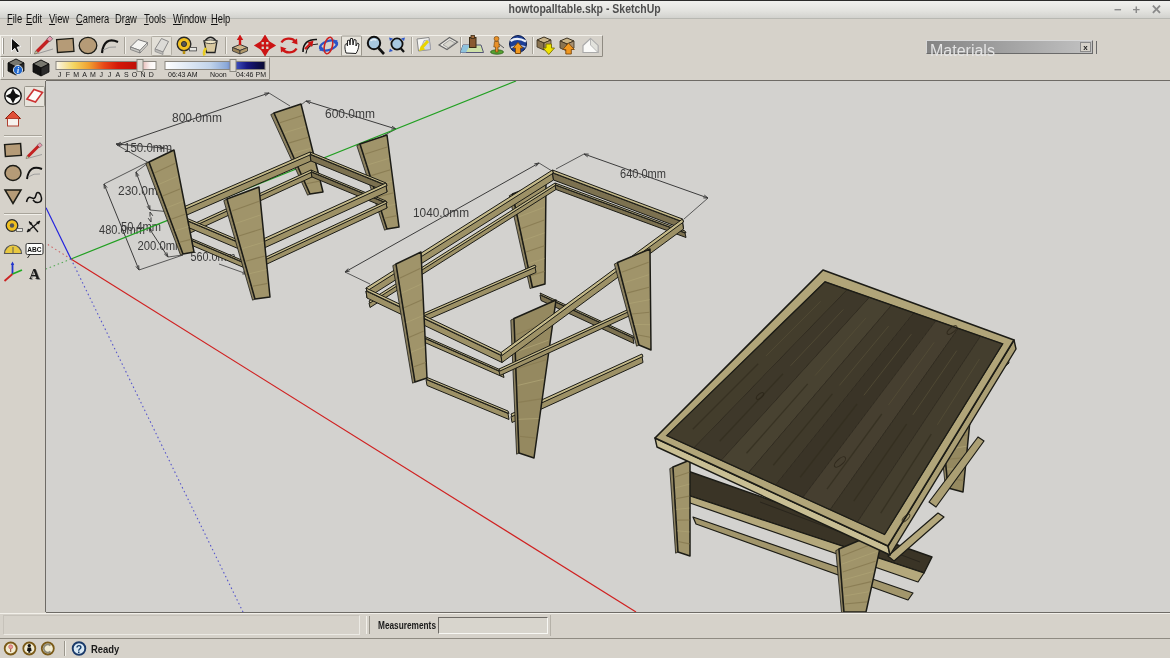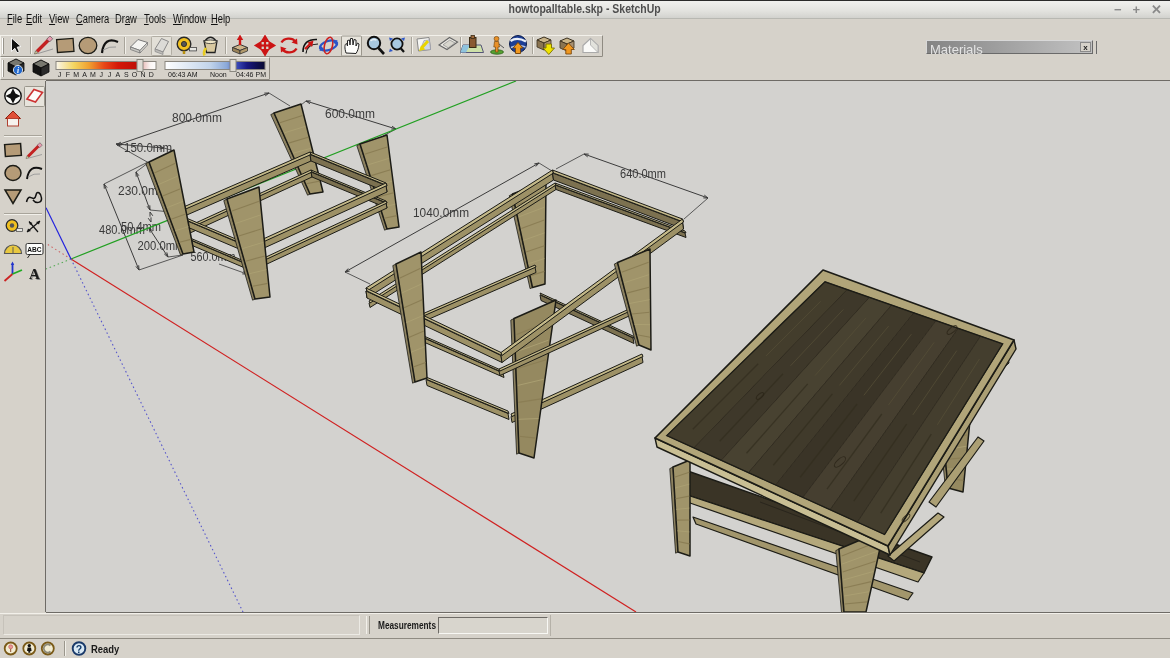--- a/index.html
+++ b/index.html
@@ -21,21 +21,21 @@
 #measlbl { position:absolute; left:378px; top:619px; font-size:11.5px; font-weight:bold; color:#1a1a1a; transform:scaleX(0.72); transform-origin:left center; }
 #measbox { position:absolute; left:438px; top:617px; width:110px; height:17px; background:#d8d5cd;
   border-top:1px solid #6e6b66; border-left:1px solid #6e6b66; border-bottom:1px solid #f8f8f4; border-right:1px solid #f8f8f4; }
 #botgrip { position:absolute; left:366px; top:616px; width:4px; height:18px;
   border-left:1px solid #f2f0ea; border-right:1px solid #98948a; }
 #botsep2 { position:absolute; left:550px; top:615px; width:1px; height:21px; background:#b5b1a8; }
 #hintbox { position:absolute; left:3px; top:615px; width:357px; height:20px;
   border:1px solid #c6c2ba; border-bottom-color:#eceae4; border-right-color:#eceae4; }
 #matpanel { position:absolute; left:926px; top:40px; width:167px; height:14px;
   background:linear-gradient(to right, #848484, #c2c2c2); border:1px solid #6a6a6a; border-top-color:#d8d8d8; border-left-color:#d8d8d8; }
-#matpanel b { position:absolute; left:3px; top:1px; font-size:13px; font-weight:normal; color:#e4e4e4; }
+#matpanel b { position:absolute; left:3px; top:1px; font-size:16px; font-weight:normal; color:#e4e4e4; }
 #matx { position:absolute; right:1px; top:1px; width:11px; height:10px; background:#d6d2ca; border:1px solid #8a8a8a;
   font-size:8px; line-height:9px; text-align:center; color:#222; font-weight:bold; }
 #matedge { position:absolute; left:1096px; top:41px; width:1px; height:13px; background:#6a6a6a; }
 </style></head>
 <body>
 <div id="win">
 <div id="titlebar"><em>howtopalltable.skp - SketchUp</em><div id="winbtns"><span>−</span><span>+</span><span>✕</span></div></div>
 <div id="menubar">
 <span style="left:7px"><u>F</u>ile</span>
 <span style="left:26px"><u>E</u>dit</span>

